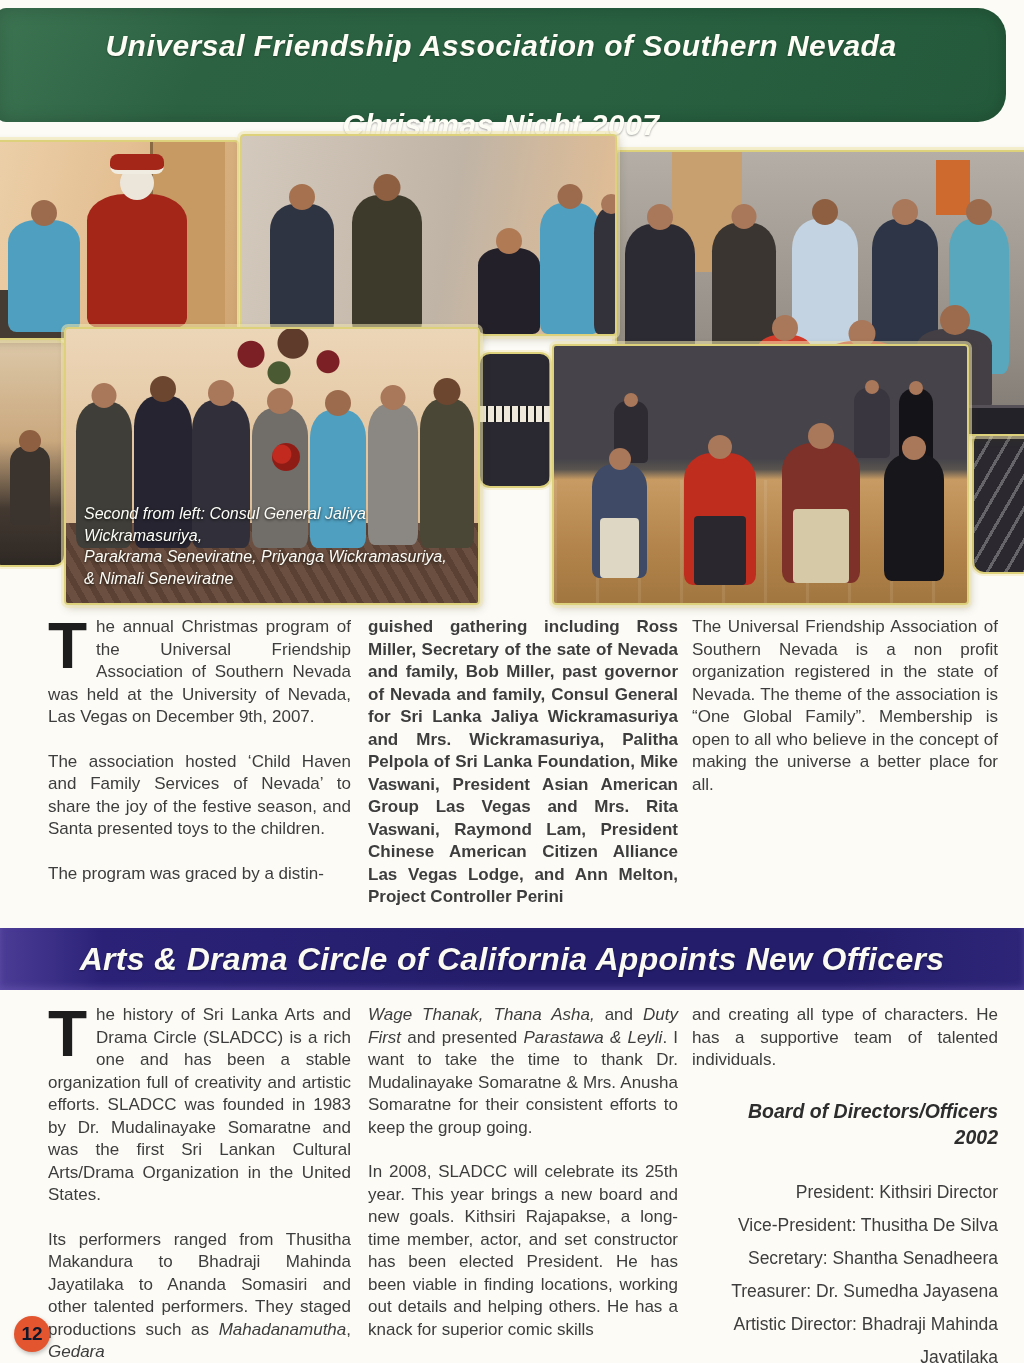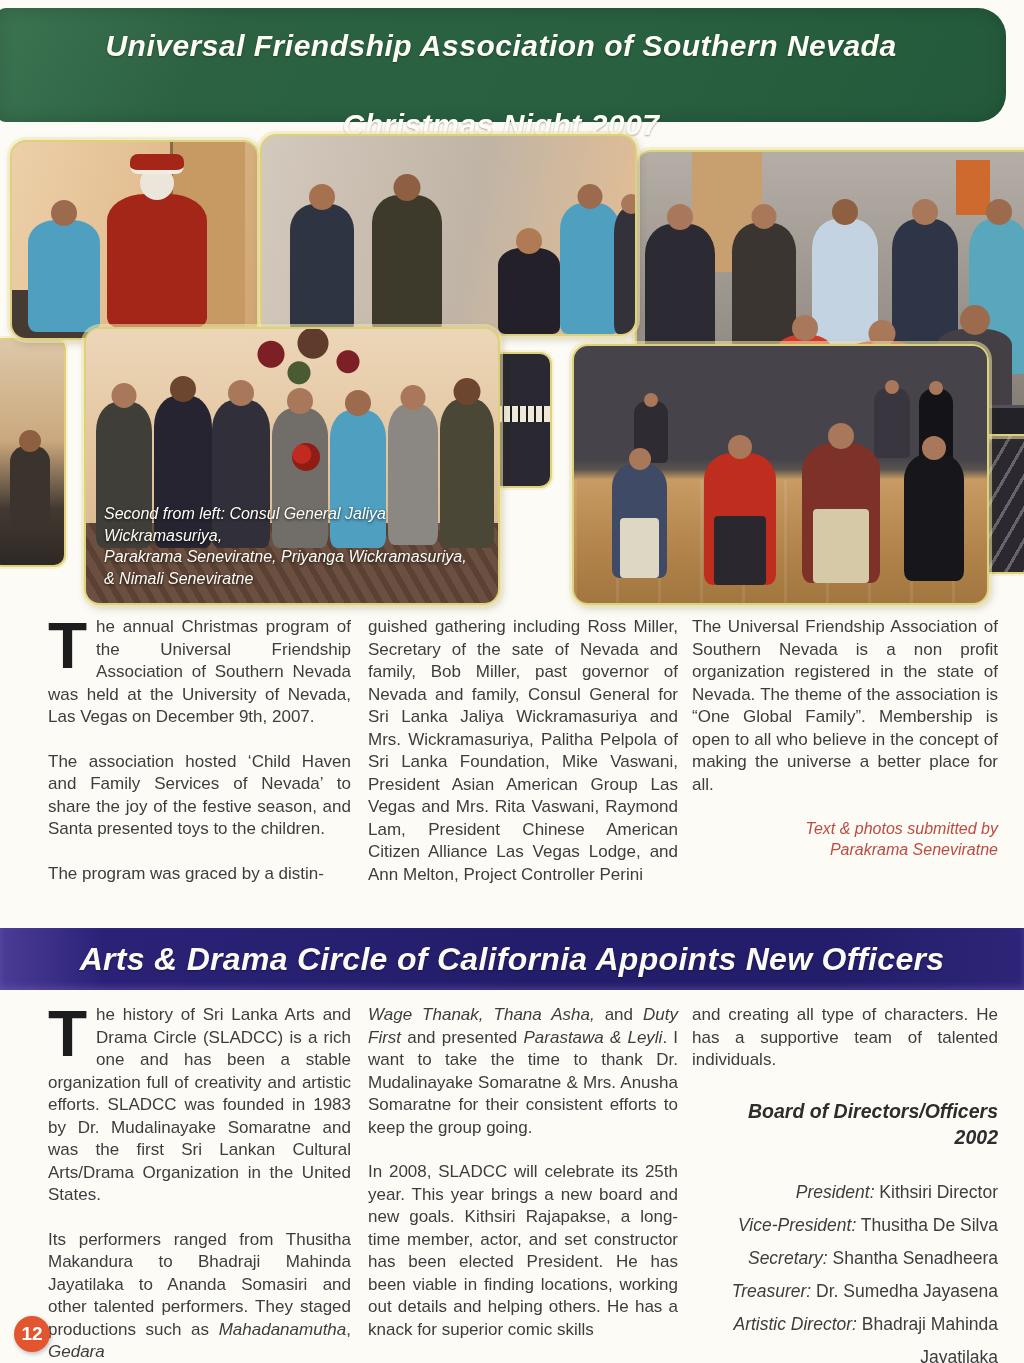--- a/index.html
+++ b/index.html
@@ -15,22 +15,22 @@
   .banner1 .bl{color:#fdfdf6;font-weight:bold;font-style:italic;font-size:30px;line-height:37px;
            text-shadow:0 1px 2px rgba(0,0,0,.35);letter-spacing:.5px;margin-top:40px;}
   .banner2{position:absolute;left:0;top:928px;width:1024px;height:62px;
            background:linear-gradient(90deg,#4b3c96 0%,#2b2277 10%,#241d6b 50%,#241d6b 82%,#2e2578 100%);
            display:flex;align-items:center;justify-content:center;
            box-shadow:inset 0 -3px 6px rgba(130,110,200,.35);text-align:center;}
   .banner2 .bl{color:#fbfbf4;font-weight:bold;font-style:italic;font-size:32px;
            text-shadow:0 1px 2px rgba(0,0,0,.4);letter-spacing:.3px;}
 
   
-  .photo{position:absolute;overflow:hidden;border:2px solid #ddd17c;border-radius:16px;
-         box-shadow:0 0 0 3px rgba(243,232,176,.55), 2px 3px 9px rgba(70,60,20,.25);margin-left:20px;}
+  .photo{position:absolute;overflow:hidden;border:2px solid #ddd17c;border-radius:4px;
+         box-shadow:0 0 0 3px rgba(243,232,176,.55), 2px 3px 9px rgba(70,60,20,.25);}
   .frag{position:absolute;overflow:hidden;border:2px solid #ddd17c;border-radius:12px;
          box-shadow:0 0 0 2px rgba(243,232,176,.5);}
   .fig{position:absolute;z-index:2;}
   .fig::before{content:"";position:absolute;left:50%;top:0;transform:translateX(-50%);
          width:var(--hs,24px);height:var(--hs,24px);border-radius:50%;background:var(--skin,#a9775a);z-index:1;}
   .fig::after{content:"";position:absolute;left:0;right:0;top:calc(var(--hs,24px) - 6px);bottom:0;
          background:var(--c,#333);border-radius:38% 38% 12% 12% / 20% 20% 8% 8%;z-index:0;}
   .legs{position:absolute;left:14%;right:14%;bottom:0;height:46%;background:var(--p,#555);
          border-radius:4px;z-index:1;}
   .caption{position:absolute;left:18px;bottom:14px;z-index:6;color:#fdfdf7;font-style:italic;
@@ -38,26 +38,26 @@
 
   
   .col{position:absolute;width:305px;text-align:justify;font-size:17px;line-height:22.5px;color:#3d3d3d;}
   .col p{margin:0 0 22px 0;}
   .dc{float:left;font-size:64px;line-height:52px;font-weight:700;color:#1d1d1d;
       padding:4px 9px 2px 0;}
   .byline-red{color:#bf4a3f;font-style:italic;font-size:16px;line-height:21px;text-align:right;margin-top:18px;}
   .bod-head{font-weight:bold;font-style:italic;font-size:19.5px;line-height:26px;color:#2d2d2d;
       text-align:right;margin:26px 0 26px 0;}
   .officers{text-align:right;font-size:17.5px;line-height:33px;color:#3d3d3d;}
-  .officers .role{font-style:italic;}
+  .officers .role{}
   .ital{font-style:italic;}
 
   
   .pagenum{position:absolute;left:14px;top:1316px;width:36px;height:36px;border-radius:50%;
-      background:#e2552f;color:#ffffff;font-weight:bold;font-size:19px;display:flex;
+      background:#e2552f;color:#0f172a;font-weight:bold;font-size:19px;display:flex;
       align-items:center;justify-content:center;box-shadow:1px 2px 4px rgba(0,0,0,.25);}
 </style>
 </head>
 <body>
 
 <div class="page">
 
   <div class="banner1">
     <div class="bl">Universal Friendship Association of Southern Nevada</div>
     <div class="bl">Christmas Night 2007</div>
@@ -144,30 +144,26 @@
     </div>
     <div class="fig" style="left:330px;bottom:22px;width:60px;height:145px;--c:#17161a;--hs:24px;"></div>
   </div>
 
   <div class="col" style="left:48px;top:616px;width:303px;">
     <p><span class="dc">T</span><span>he annual Christmas program of the Universal Friendship Association of Southern Nevada was held at the University of Nevada, Las Vegas on December 9th, 2007.</span></p>
     <p>The association hosted ‘Child Haven and Family Services of Nevada’ to share the joy of the festive season, and Santa presented toys to the children.</p>
     <p>The program was graced by a distin-</p>
   </div>
 
-  <div class="col" style="left:368px;top:616px;width:310px;">
+  <div class="col" style="left:368px;top:616px;width:310px;font-weight:bold;">
     <p>guished gathering including Ross Miller, Secretary of the sate of Nevada and family, Bob Miller, past governor of Nevada and family, Consul General for Sri Lanka Jaliya Wickramasuriya and Mrs. Wickramasuriya, Palitha Pelpola of Sri Lanka Foundation, Mike Vaswani, President Asian American Group Las Vegas and Mrs. Rita Vaswani, Raymond Lam, President Chinese American Citizen Alliance Las Vegas Lodge, and Ann Melton, Project Controller Perini</p>
   </div>
 
   <div class="col" style="left:692px;top:616px;width:306px;">
     <p>The Universal Friendship Association of Southern Nevada is a non profit organization registered in the state of Nevada. The theme of the association is “One Global Family”. Membership is open to all who believe in the concept of making the universe a better place for all.</p>
-    <div class="byline-red">
-      <div>Text &amp; photos submitted by</div>
-      <div>Parakrama Seneviratne</div>
-    </div>
   </div>
 
   <div class="banner2">
     <div class="bl">Arts &amp; Drama Circle of California Appoints New Officers</div>
   </div>
 
   <div class="col" style="left:48px;top:1004px;width:303px;">
     <p><span class="dc">T</span><span>he history of Sri Lanka Arts and Drama Circle (SLADCC) is a rich one and has been a stable organization full of creativity and artistic efforts. SLADCC was founded in 1983 by Dr. Mudalinayake Somaratne and was the first Sri Lankan Cultural Arts/Drama Organization in the United States.</span></p>
     <p><span>Its performers ranged from Thusitha Makandura to Bhadraji Mahinda Jayatilaka to Ananda Somasiri and other talented performers. They staged productions such as </span><span class="ital">Mahadanamutha</span><span>, </span><span class="ital">Gedara</span></p>
   </div>

